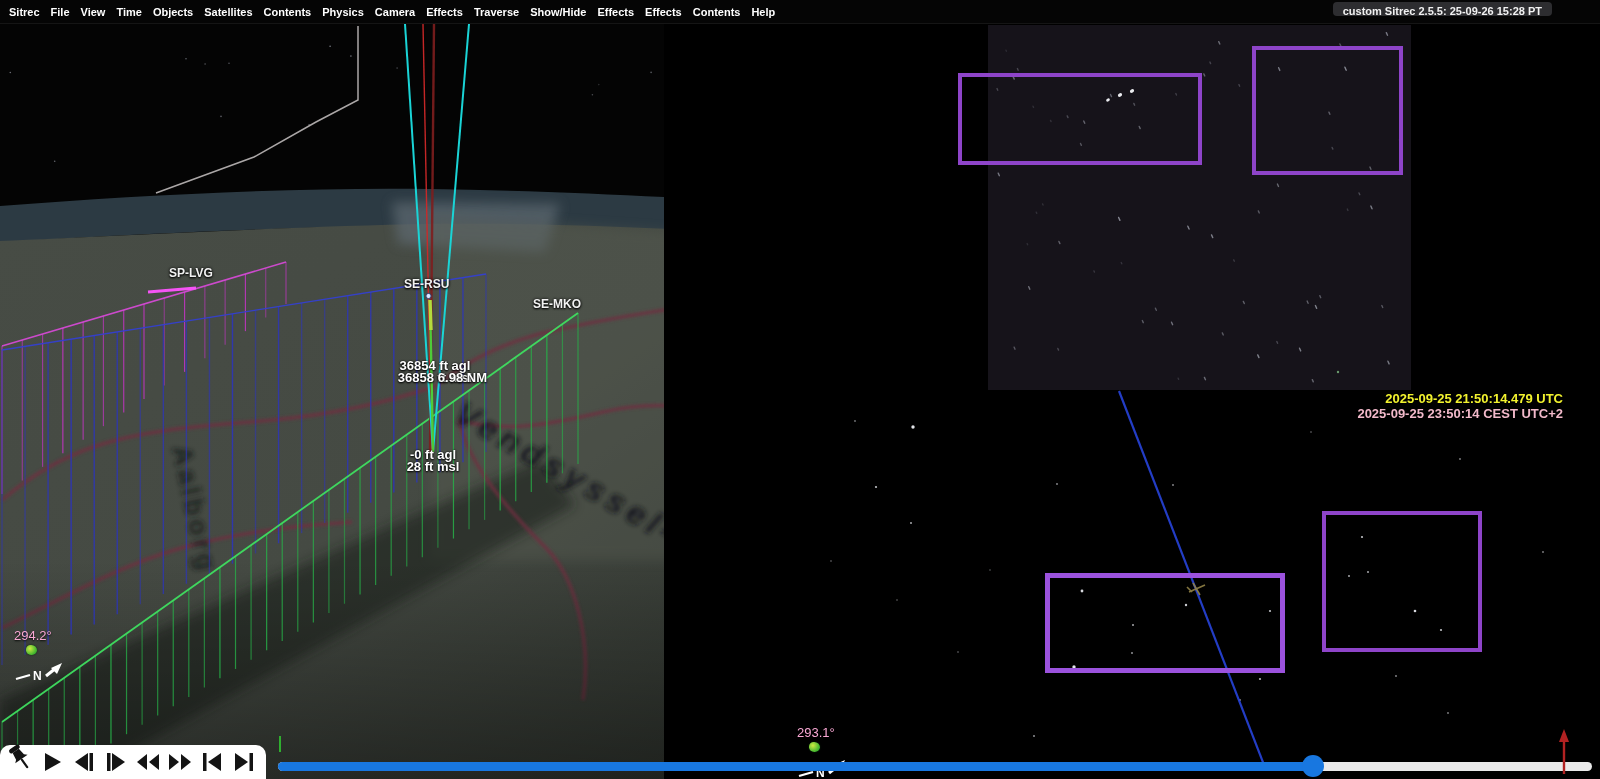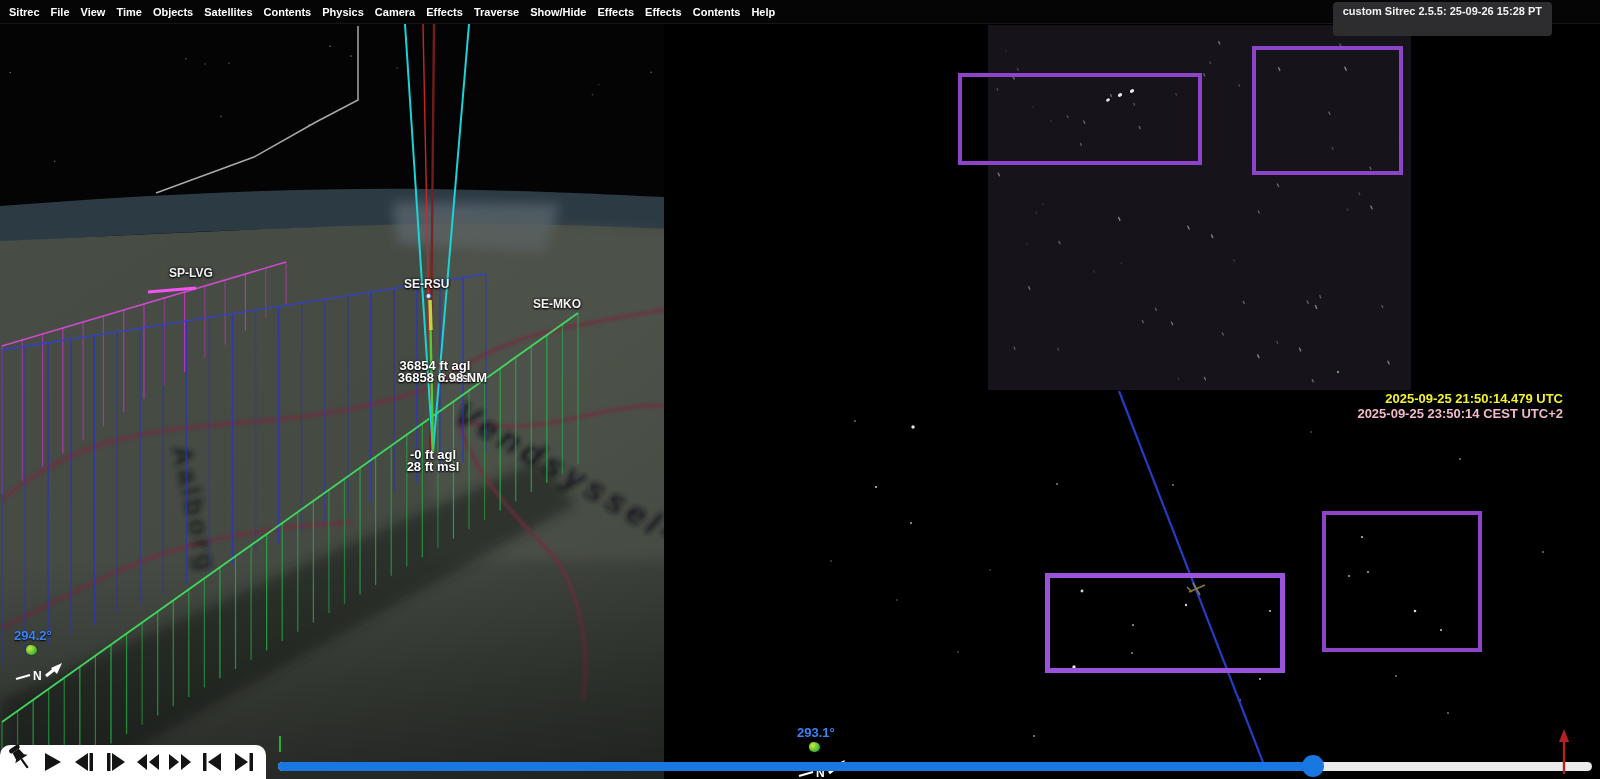--- a/index.html
+++ b/index.html
@@ -6,35 +6,35 @@
   *{margin:0;padding:0;box-sizing:border-box}
   html,body{background:#000}
   #app{position:relative;width:1600px;height:779px;background:#000;overflow:hidden;
        font-family:"Liberation Sans",sans-serif;}
 
   
   #menubar{position:absolute;left:0;top:0;width:100%;height:24px;background:#050505;
            display:flex;align-items:center;gap:11px;padding:0 9px;z-index:30;
            border-bottom:1px solid #151515}
   #menubar .mi{color:#fff;font-size:11px;font-weight:bold;white-space:nowrap;cursor:default}
-  #version-box{position:absolute;right:48px;top:2px;height:34px;background:#2d2d30;
+  #version-box{position:absolute;right:48px;top:2px;height:14px;background:#2d2d30;
            border-radius:4px;color:#f1f1f1;font-size:11px;font-weight:bold;line-height:19px;
            padding:0 10px;z-index:31;white-space:nowrap}
 
   
   #left-view{position:absolute;left:0;top:24px;width:664px;height:755px;background:#040404;overflow:hidden}
   #left-svg{position:absolute;inset:0;z-index:1}
   svg text{font-family:"Liberation Sans",sans-serif}
   .tracklabel{position:absolute;color:#f2f2f2;font-size:12px;font-weight:bold;z-index:4;
               text-shadow:0 1px 2px #000,0 0 3px #000;white-space:nowrap}
   .altlabel{position:absolute;color:#fff;font-size:13px;font-weight:bold;line-height:12px;
             text-align:center;z-index:4;text-shadow:0 1px 2px #000,0 0 2px #000}
   .altlabel .ovl2{position:absolute;inset:0;text-align:right}
   .compass{position:absolute;z-index:5}
-  .compass .hdg{color:#3b82f6;font-size:13px;font-weight:bold;text-shadow:0 1px 2px #000}
+  .compass .hdg{color:#f9a8d4;font-size:13px;font-weight:normal;text-shadow:0 1px 2px #000}
   .compass .blob{width:11px;height:10px;margin:2px 0 2px 12px;border-radius:45% 55% 50% 50%;
                  background:radial-gradient(circle at 35% 35%, #cdea43, #3cb32e 70%, #1d7a1f);
                  box-shadow:0 0 2px #0a2a0a}
   .cyan-line{stroke:var(--los-cyan)}
   .red-line{stroke:var(--los-red)}
   .maroon-line{stroke:var(--los-maroon)}
 
   
   #right-view{position:absolute;left:784px;top:24px;width:816px;height:755px;background:#000;overflow:hidden}
   #video-panel{position:absolute;left:204px;top:1px;width:423px;height:365px;background:#16131a;z-index:1}

